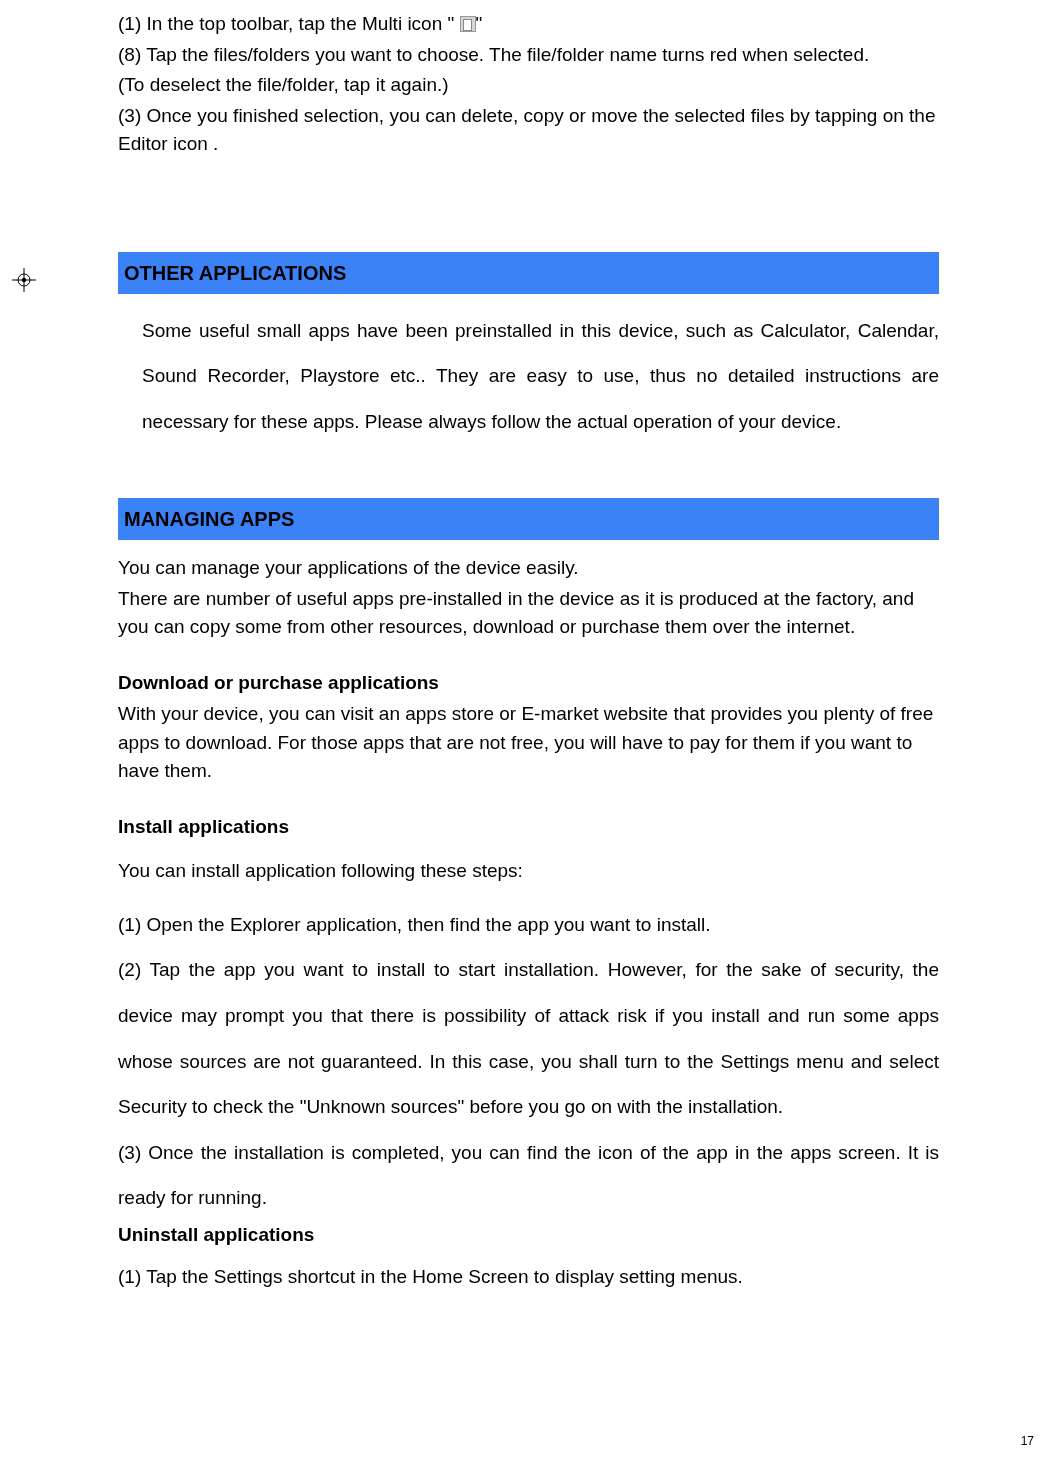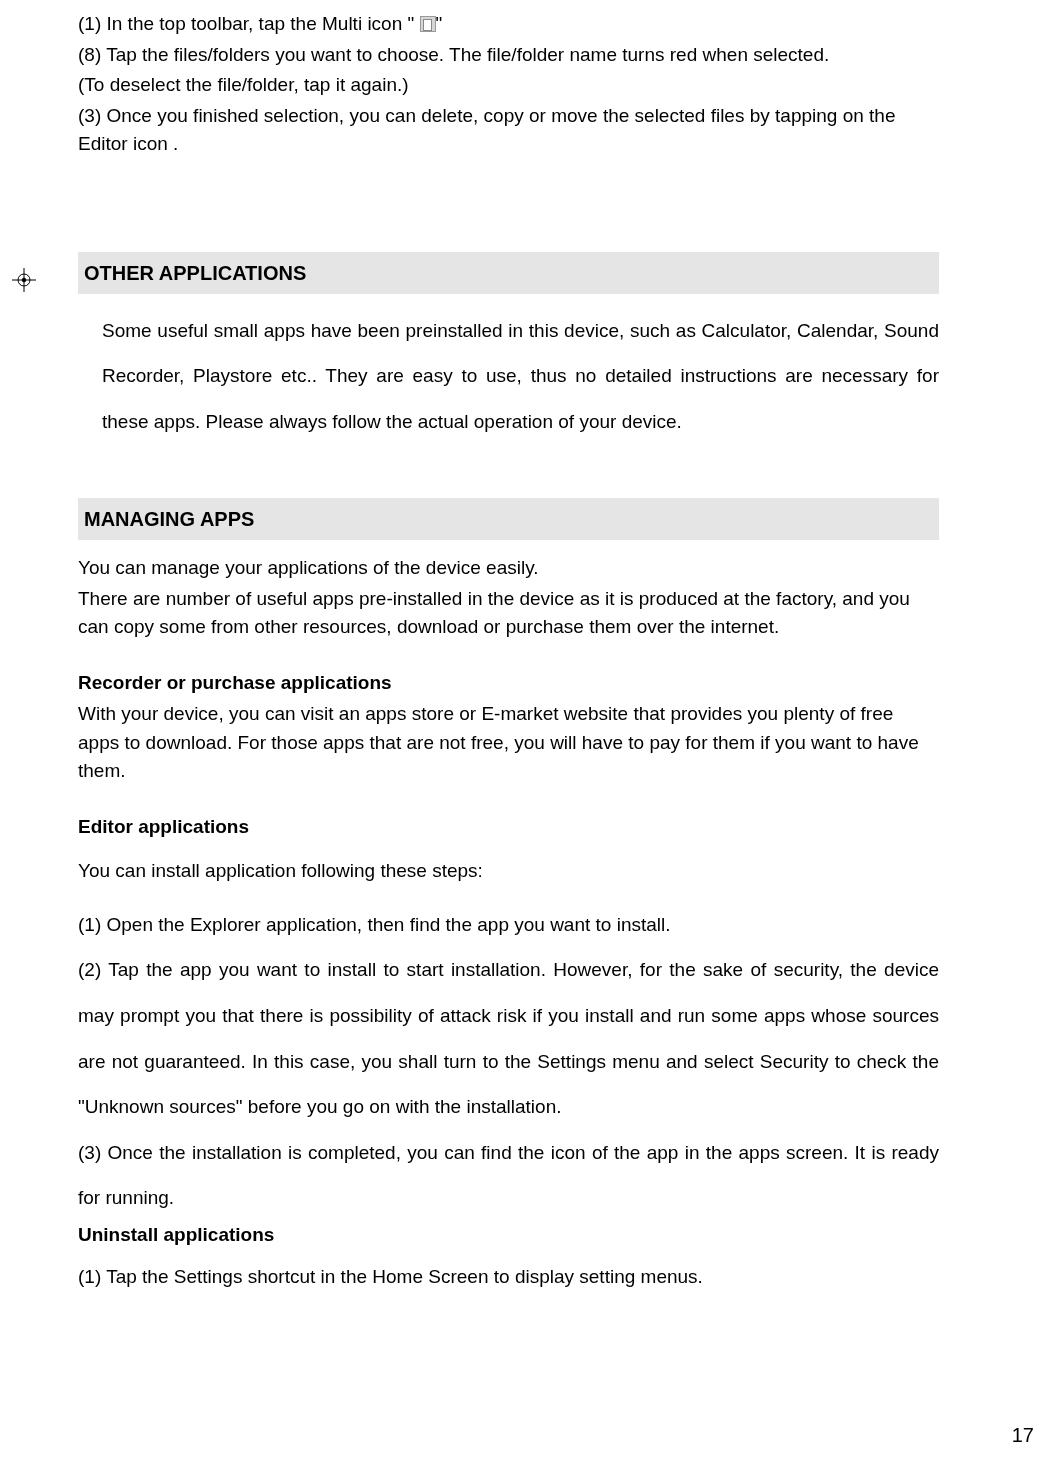--- a/index.html
+++ b/index.html
@@ -7,36 +7,36 @@
       width: 1049px;
       height: 1458px;
       font-family: Arial, Helvetica, sans-serif;
       font-size: 19px;
       line-height: 1.5;
       color: #000;
       background: #fff;
       position: relative;
     }
     .content {
-      padding: 10px 110px 10px 78px;
+      padding: 10px 110px 10px 118px;
     }
     .reg-mark {
       position: absolute;
       left: 12px;
       top: 268px;
       width: 24px;
       height: 24px;
     }
     .para { margin-bottom: 3px; }
     .tight { margin-bottom: 2px; }
     .section-gap { height: 90px; }
     .section-gap-med { height: 48px; }
     .section-gap-sm { height: 24px; }
     .header {
-      background: #e5e5e5;
+      background: #3b82f6;
       font-weight: bold;
       padding: 6px 6px;
       font-size: 20px;
       margin-bottom: 14px;
     }
     .bold { font-weight: bold; }
     .justify { text-align: justify; }
     .lh-wide { line-height: 2.4; margin-bottom: 6px; margin-left: 24px; }
     .lh-mid { line-height: 2.4; }
     .icon-multi {
@@ -54,21 +54,21 @@
       position: absolute;
       top: 2px; left: 2px;
       width: 7px; height: 10px;
       background: #fff;
       border: 1px solid #888;
     }
     .page-num {
       position: absolute;
       bottom: 8px;
       right: 15px;
-      font-size: 20px;
+      font-size: 12px;
     }
   </style>
 </head>
 <body>
 
 <svg class="reg-mark" viewBox="0 0 24 24">
   <circle cx="12" cy="12" r="6" fill="none" stroke="#000" stroke-width="1"></circle>
   <circle cx="12" cy="12" r="2.2" fill="#000"></circle>
   <line x1="12" y1="0" x2="12" y2="24" stroke="#000" stroke-width="1"></line>
   <line x1="0" y1="12" x2="24" y2="12" stroke="#000" stroke-width="1"></line>
@@ -89,26 +89,26 @@
   <div class="justify lh-wide">Some useful small apps have been preinstalled in this device, such as Calculator, Calendar, Sound Recorder, Playstore etc.. They are easy to use, thus no detailed instructions are necessary for these apps. Please always follow the actual operation of your device.</div>
 
   <div class="section-gap-med"></div>
 
   <div class="header">MANAGING APPS</div>
   <div class="tight">You can manage your applications of the device easily.</div>
   <div class="para">There are number of useful apps pre-installed in the device as it is produced at the factory, and you can copy some from other resources, download or purchase them over the internet.</div>
 
   <div class="section-gap-sm"></div>
 
-  <div class="bold para">Recorder or purchase applications</div>
+  <div class="bold para">Download or purchase applications</div>
   <div class="para">With your device, you can visit an apps store or E-market website that provides you plenty of free apps to download. For those apps that are not free, you will have to pay for them if you want to have them.</div>
 
   <div class="section-gap-sm"></div>
 
-  <div class="bold" style="margin-bottom:16px;">Editor applications</div>
+  <div class="bold" style="margin-bottom:16px;">Install applications</div>
   <div style="margin-bottom:16px;">You can install application following these steps:</div>
 
   <div class="lh-mid">(1)    Open the Explorer application, then find the app you want to install.</div>
   <div class="lh-mid justify">(2)    Tap the app you want to install to start installation. However, for the sake of security, the device may prompt you that there is possibility of attack risk if you install and run some apps whose sources are not guaranteed. In this case, you shall turn to the Settings menu and select Security to check the "Unknown sources" before you go on with the installation.</div>
   <div class="lh-mid justify">(3)    Once the installation is completed, you can find the icon of the app in the apps screen. It is ready for running.</div>
 
   <div class="bold" style="margin-bottom:14px;">Uninstall applications</div>
   <div>(1)    Tap the Settings shortcut in the Home Screen to display setting menus.</div>
 
 </div>

